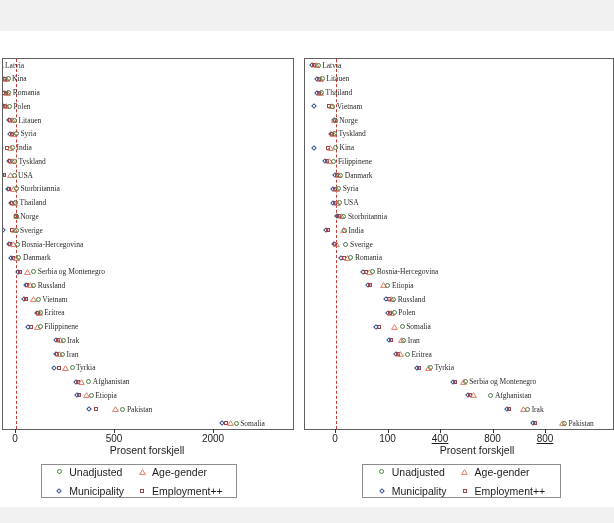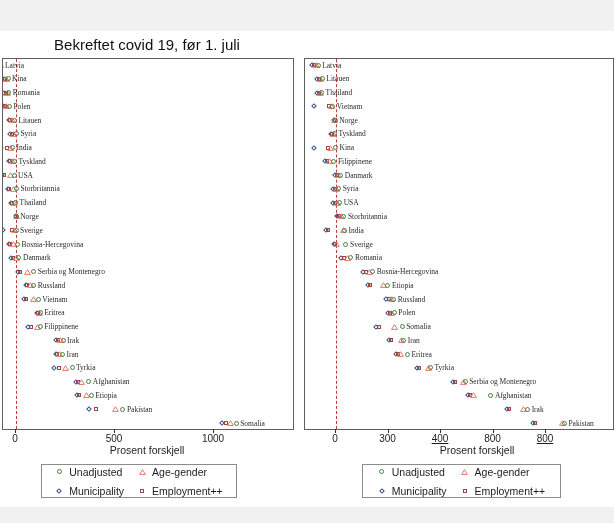--- a/index.html
+++ b/index.html
@@ -27,21 +27,20 @@
   .legend .entry .lm{display:inline-flex;width:8px;justify-content:center;}
   .legend .entry .lt{font-size:10.5px;color:#1c1c1c;white-space:nowrap;}
 </style>
 </head>
 <body>
 
 <div class="fig">
   <div class="band top"></div>
   <div class="band bottom"></div>
 
-  <div class="title" style="left:147px;transform:translateX(-50%);">Bekreftet covid 19, før 1. juli</div>
 
   <div class="plot" id="plot0" style="left:2px;width:290px;">
       <div class="zero" style="left: 13px;"></div>
       <svg width="7" height="6" class="marker m-tri" style="left: -5.944px; top: 3px;">
         <path d="M3.5 0.7 L6.4 5.4 H0.6 Z" fill="none" stroke="#e07a65" stroke-width="1"></path>
       </svg>
       <div class="marker m-circle" style="left: -4.548px; top: 3.5px;"></div>
       <div class="country" style="left: 2px; top: 1.5px;">Latvia</div>
       <div class="marker m-diamond" style="left: -1.276px; top: 17.77px;"></div>
       <div class="marker m-square" style="left: 0.11px; top: 17.77px;"></div>
@@ -418,27 +417,27 @@
       <div class="marker m-circle" style="left: 256.875px; top: 361.52px;"></div>
       <div class="country" style="left: 263.375px; top: 359.52px;">Pakistan</div>
     </div>
 
   <div id="axis0">
       <div class="tick" style="left: 15px;"></div>
       <div class="ticklabel" style="left: 15px;">0</div>
       <div class="tick" style="left: 114px;"></div>
       <div class="ticklabel" style="left: 114px;">500</div>
       <div class="tick" style="left: 213px;"></div>
-      <div class="ticklabel" style="left: 213px;">1000</div>
+      <div class="ticklabel" style="left: 213px;">2000</div>
     </div>
   <div id="axis1">
       <div class="tick" style="left: 335px;"></div>
       <div class="ticklabel" style="left: 335px;">0</div>
       <div class="tick" style="left: 387.5px;"></div>
-      <div class="ticklabel" style="left: 387.5px;">300</div>
+      <div class="ticklabel" style="left: 387.5px;">100</div>
       <div class="tick" style="left: 440px;"></div>
       <div class="ticklabel" style="left: 440px; text-decoration: underline;">400</div>
       <div class="tick" style="left: 492.5px;"></div>
       <div class="ticklabel" style="left: 492.5px;">800</div>
       <div class="tick" style="left: 545px;"></div>
       <div class="ticklabel" style="left: 545px; text-decoration: underline;">800</div>
     </div>
 
   <div class="xlabel" style="left:147px;">Prosent forskjell</div>
   <div class="xlabel" style="left:477px;">Prosent forskjell</div>

